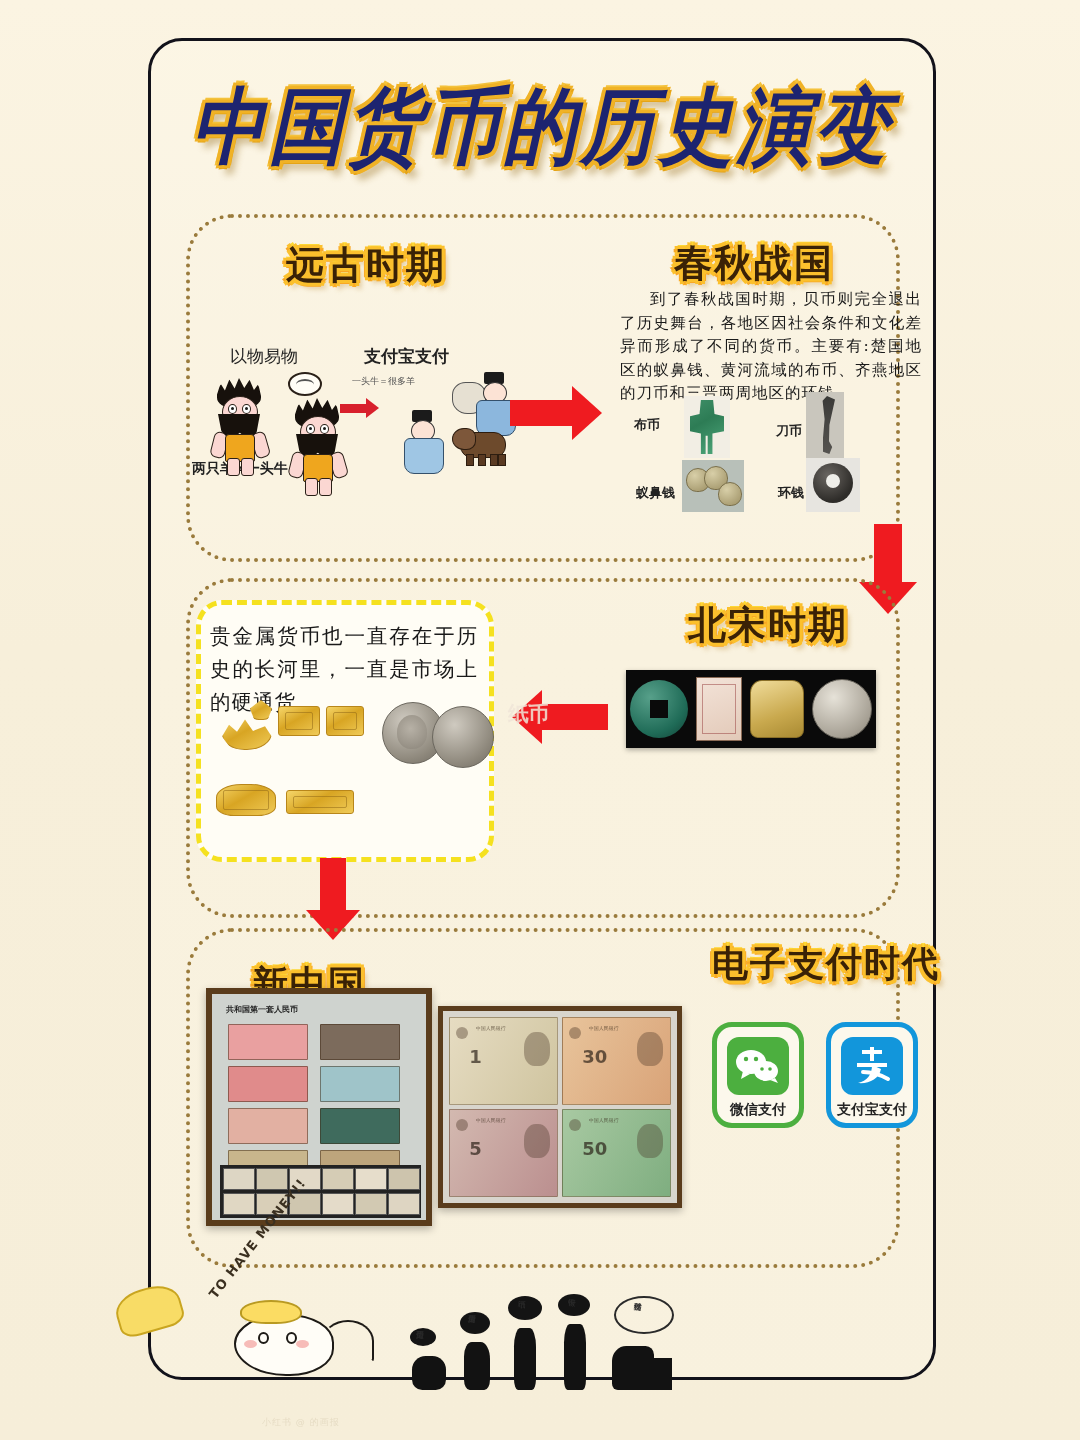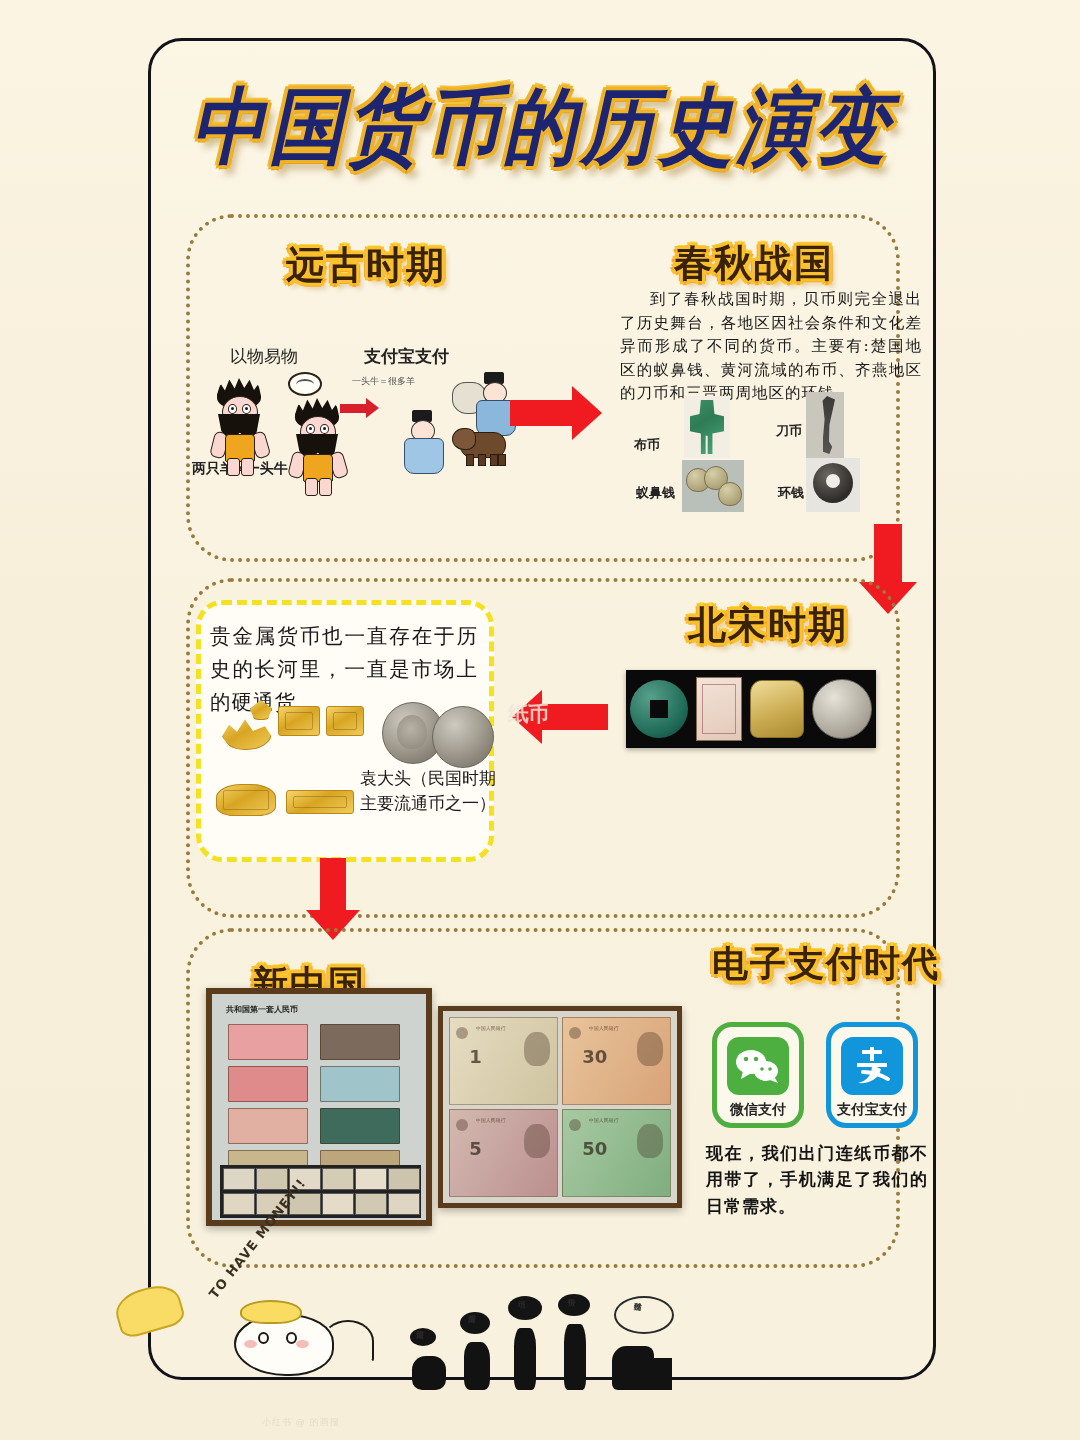--- a/index.html
+++ b/index.html
@@ -305,21 +305,21 @@
     letter-spacing: -1px;
   }
 
   
   .coin-label {
     position: absolute;
     font-family: "DejaVu Serif", "Liberation Serif", serif;
     font-size: 13px; font-weight: bold; color: #222;
     white-space: nowrap;
   }
-  #cl-bu   { left: 634px; top: 436px; }
+  #cl-bu   { left: 634px; top: 416px; }
   #cl-dao  { left: 776px; top: 422px; }
   #cl-yibi { left: 636px; top: 484px; text-align: right; }
   #cl-huan { left: 778px; top: 484px; }
 
   .photo { position: absolute; overflow: hidden; }
   #ph-spade {
     left: 684px; top: 396px; width: 46px; height: 62px;
     background: #f2eee4;
   }
   .spade-shape {
@@ -736,21 +736,20 @@
   </div>
   <div class="gold-nugget" id="gn-bar">
     <div class="gold-mark"></div>
   </div>
 
   <div class="silver-coin" id="sc-1">
     <div class="sc-face"></div>
   </div>
   <div class="silver-coin" id="sc-2"></div>
 
-  <div id="cap-yuan">袁大头（民国时期主要流通币之一）</div>
 
   <div class="sec-head" id="head-song">北宋时期</div>
 
   <div id="ph-song-strip">
     <div class="song-coin-round"></div>
     <div class="song-note"></div>
     <div class="song-ingot"></div>
     <div class="song-silver"></div>
   </div>
 
@@ -844,21 +843,20 @@
         <circle cx="21" cy="10" r="2.2" fill="#4caf3f"></circle>
         <ellipse cx="31" cy="22" rx="12" ry="10" fill="#ffffff"></ellipse>
         <polygon points="40,29 43,34 35,31" fill="#ffffff"></polygon>
         <circle cx="27" cy="20" r="1.8" fill="#4caf3f"></circle>
         <circle cx="35" cy="20" r="1.8" fill="#4caf3f"></circle>
       </svg>
     </div>
     <div class="pay-name">微信支付</div>
   </div>
 
-  <div class="para" id="para-epay">现在，我们出门连纸币都不用带了，手机满足了我们的日常需求。</div>
 
   <div class="gold-yuanbao"></div>
   <div id="doodle-text">TO HAVE MONEY!!</div>
 
   <div id="doodle-cat">
     <div class="cat-ear l"></div>
     <div class="cat-ear r"></div>
     <div class="cat-body"></div>
     <div class="cat-hat"></div>
     <div class="cat-eye l"></div>

